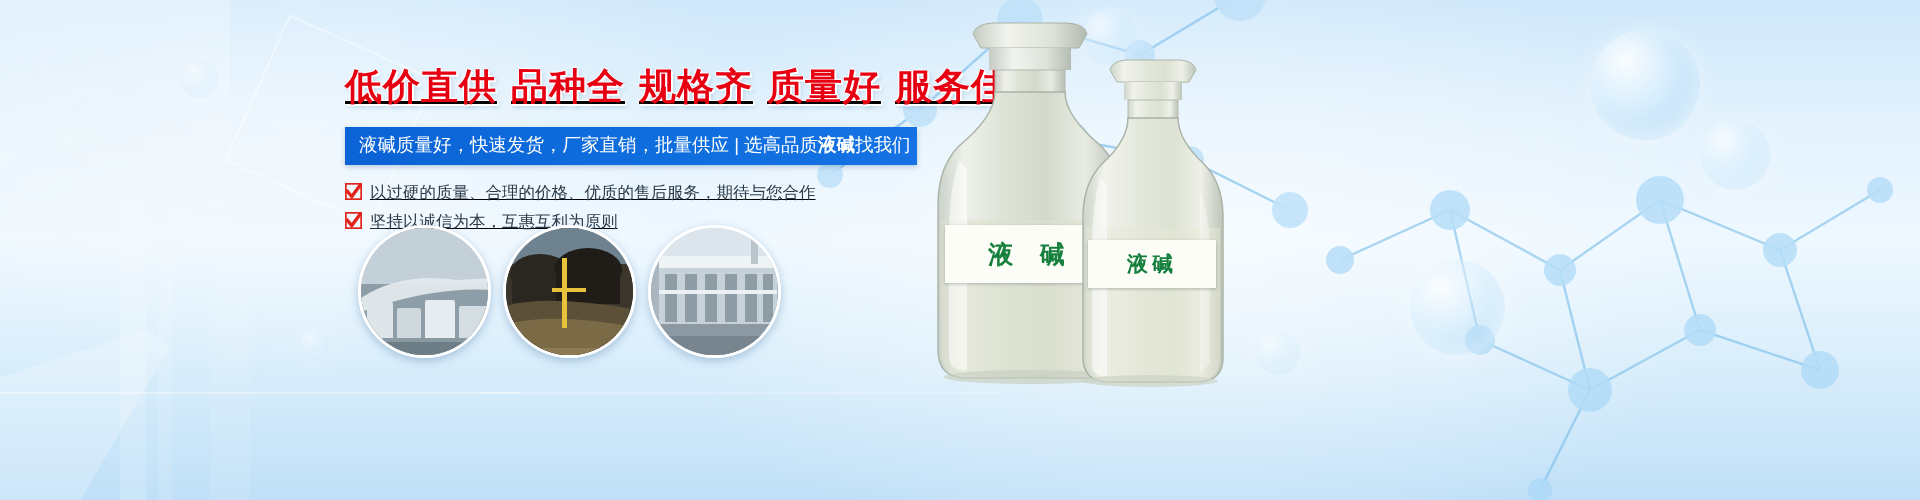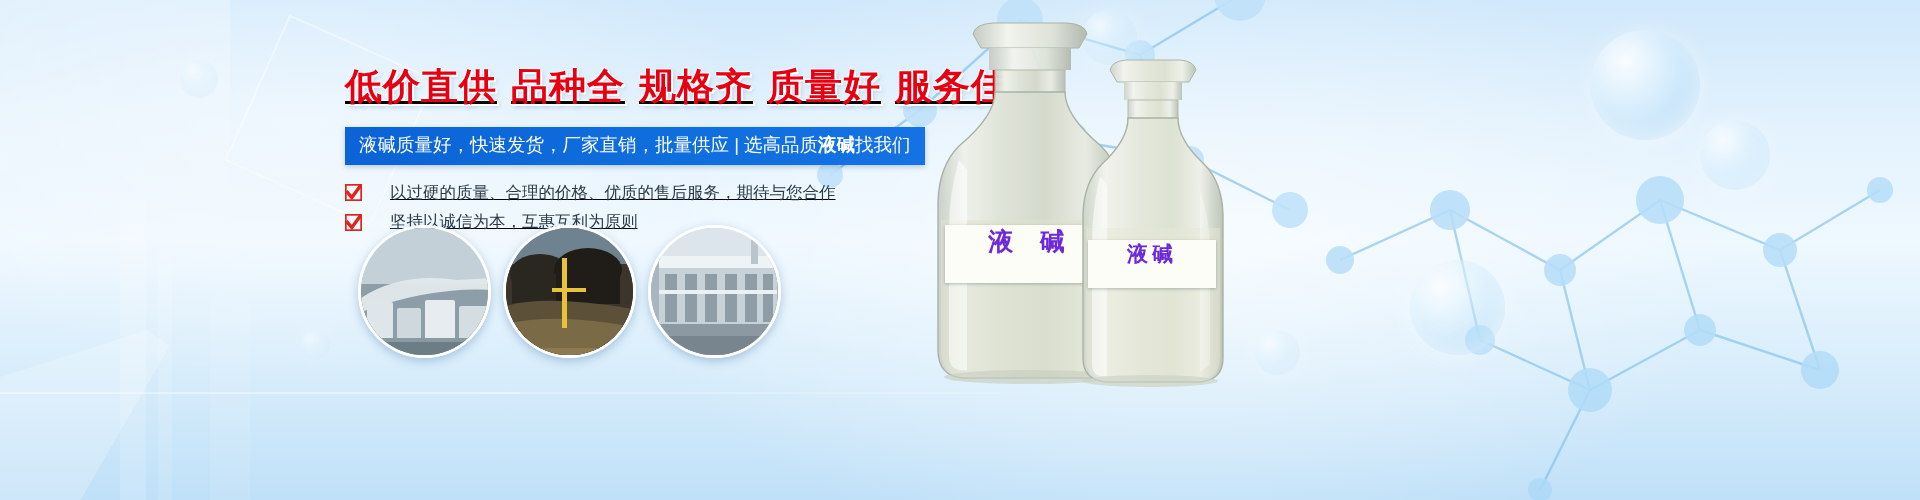--- a/index.html
+++ b/index.html
@@ -49,28 +49,28 @@
     text-shadow:
       0 0 1px #fff, 1px 0 1px #fff, -1px 0 1px #fff, 0 1px 1px #fff, 0 -1px 1px #fff,
       2px 2px 0 rgba(255,255,255,.95), 3px 3px 4px rgba(120,160,190,.35);
   }
   .headline .sp { display:inline-block; width:14px; }
   .subbar {
     margin-top:15px;
     display:inline-block;
     background:linear-gradient(90deg,#0b63d6 0%,#0f6ede 55%,#1472e4 100%);
     color:#fff; font-size:18.5px; line-height:1;
-    padding:9px 14px 10px 14px;
+    padding:9px 6px 10px 14px;
     white-space:nowrap;
     box-shadow:0 2px 5px rgba(20,70,130,.25);
   }
   .subbar b { font-weight:bold; }
   .bullets { margin-top:18px; }
   .brow { display:flex; align-items:center; margin-bottom:10px; }
-  .bitem { display:flex; align-items:center; white-space:nowrap;gap:20px; }
+  .bitem { display:flex; white-space:nowrap; }
   .bitem + .bitem { margin-left:22px; }
   .check { width:17px; height:17px; margin-right:8px; flex:none; display:block; }
   .btext { font-size:16.5px; color:#2b3a48; line-height:1.2; }
   
   .photos { position:absolute; left:358px; top:225px; display:flex; gap:12px; }
   .pcirc {
     width:133px; height:133px; border-radius:50%;
     border:3px solid #ffffff; overflow:hidden;
     box-shadow:0 3px 10px rgba(60,110,160,.35);
     position:relative;
@@ -89,23 +89,23 @@
   
   .ph3 .inner {
     background:
       linear-gradient(180deg,#cdd8df 0%,#dde6eb 30%,#b5bfc6 31%,#9aa7b0 58%,#8c9aa3 59%,#76848d 100%);
   }
   
   .bottle-wrap { position:absolute; }
   .label-paper {
     position:absolute; background:#fdfdf8;
     box-shadow:0 1px 3px rgba(60,80,90,.35);
-    display:flex; align-items:flex-start; justify-content:center;
+    display:flex; align-items:center; justify-content:center;
     font-family:"DejaVu Sans","Liberation Sans",sans-serif;
-    color:#6d28d9; font-weight:bold;
+    color:#15803d; font-weight:bold;
   }
 </style>
 </head>
 <body>
 
 <div id="banner">
 
   <div class="tri-left geo"></div>
   <div class="diag geo"></div>
 

